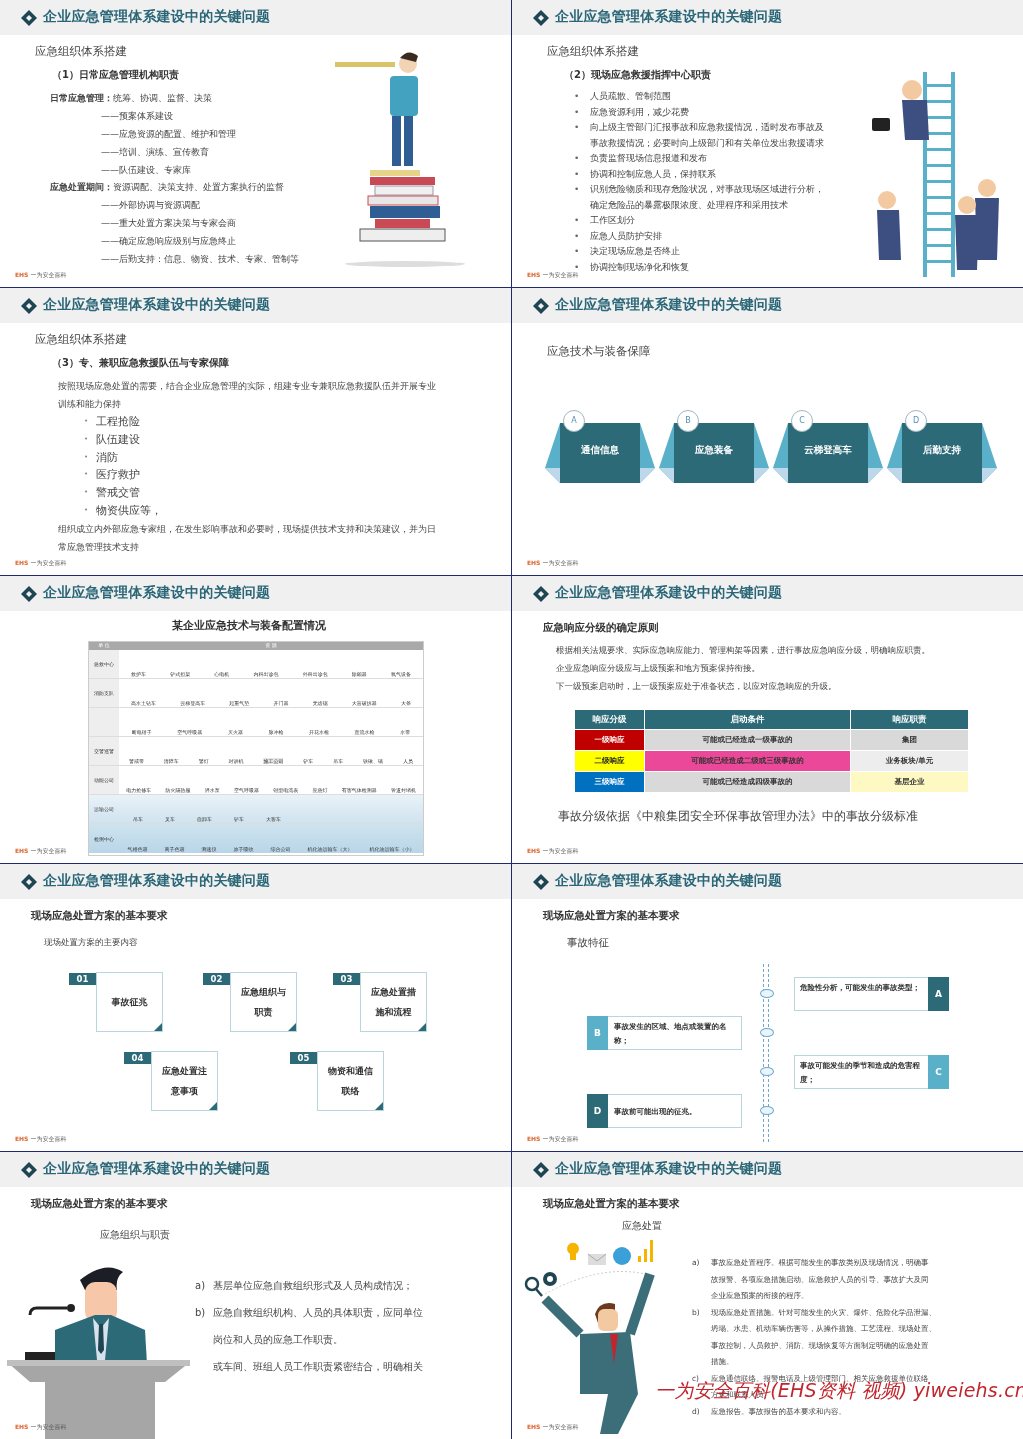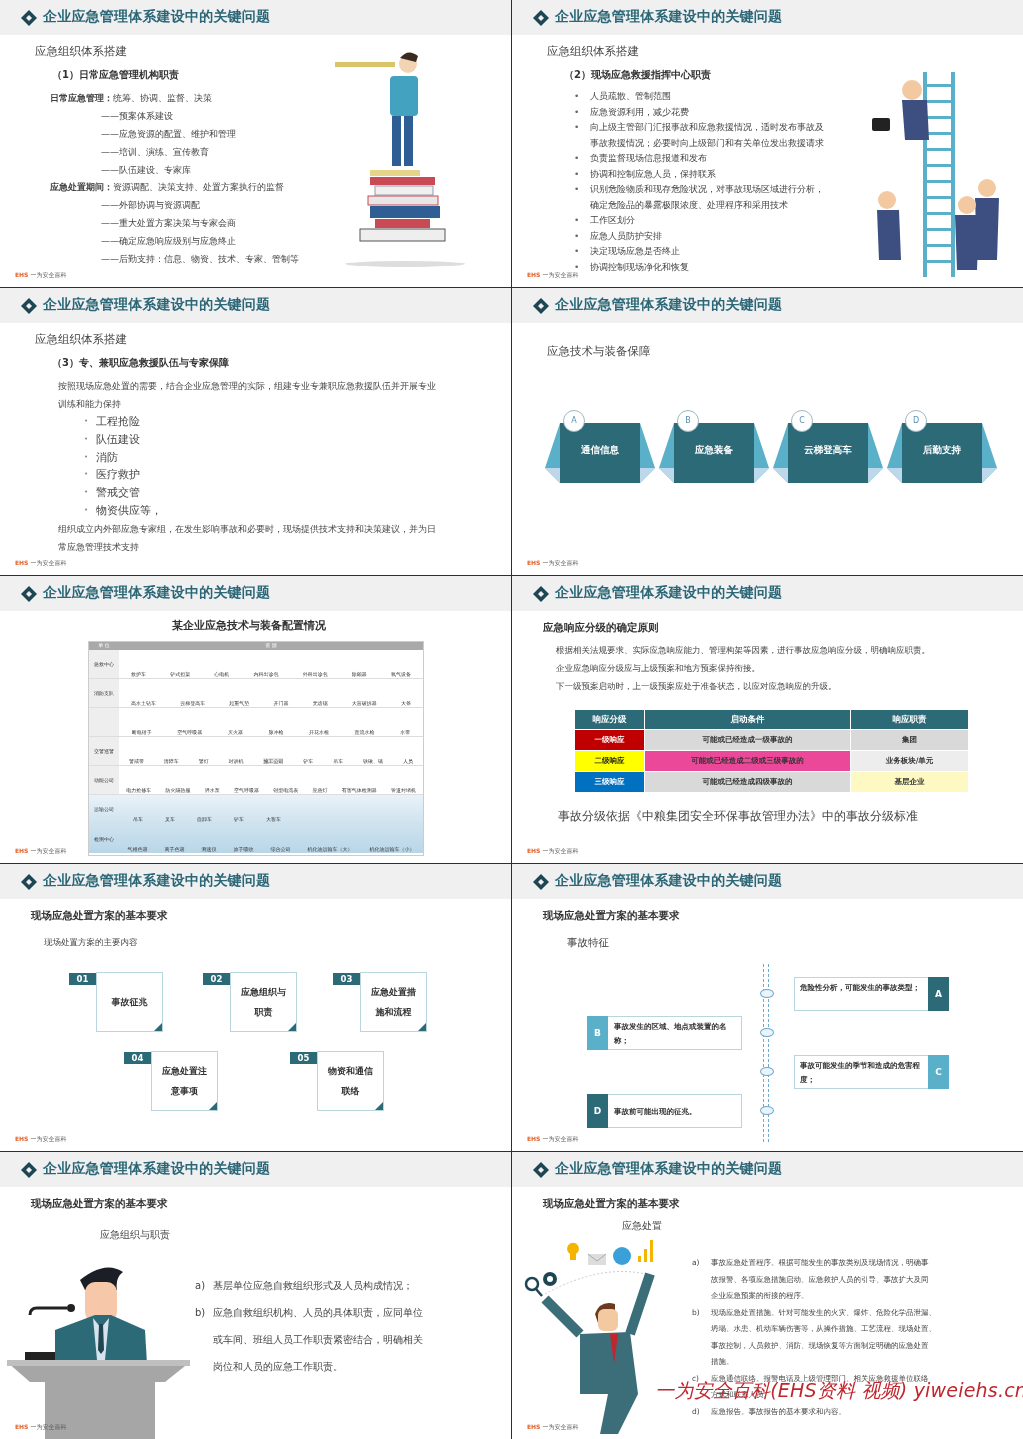--- a/index.html
+++ b/index.html
@@ -484,22 +484,22 @@
       <path d="M25 55 Q25 48 32 48 L62 48" stroke="#222" stroke-width="3" fill="none"></path>
         <circle cx="66" cy="48" r="4" fill="#222"></circle>
       <rect x="20" y="92" width="30" height="10" fill="#222"></rect>
       <polygon points="2,102 185,102 160,122 25,122" fill="#a6a6a6"></polygon>
       <rect x="2" y="100" width="183" height="6" fill="#bfbfbf"></rect>
       <rect x="40" y="122" width="110" height="60" fill="#a6a6a6"></rect>
     </svg>
     <div class="alist" style="left:195px;top:120px;">
       <div class="it"><span class="k">a)</span><span>基层单位应急自救组织形式及人员构成情况；</span></div>
       <div class="it"><span class="k">b)</span><span>应急自救组织机构、人员的具体职责，应同单位</span></div>
+      <div class="it"><span>岗位和人员的应急工作职责。</span></div>
       <div class="it"><span>或车间、班组人员工作职责紧密结合，明确相关</span></div>
-      <div class="it"><span>岗位和人员的应急工作职责。</span></div>
     </div>
     <div class="foot"><span class="ehs">EHS</span> <span>一为安全百科</span></div>
   </section>
 
   <section class="slide c1 r4">
     <div class="hdr">
       <svg class="dia" viewBox="0 0 16 16">
           <path d="M8 0 L16 8 L8 16 L0 8 Z" fill="#1f4552"></path>
           <path d="M8 5 L11 8 L8 11 L5 8 Z" fill="#f0f0f1"></path>
         </svg>

